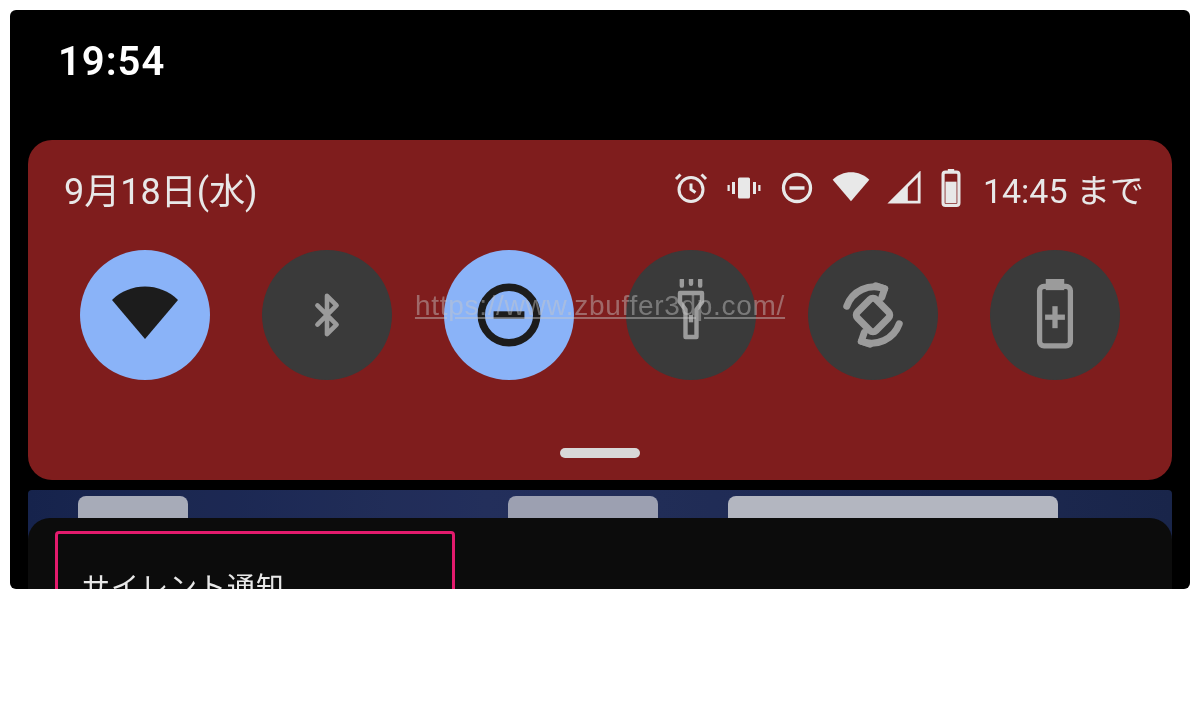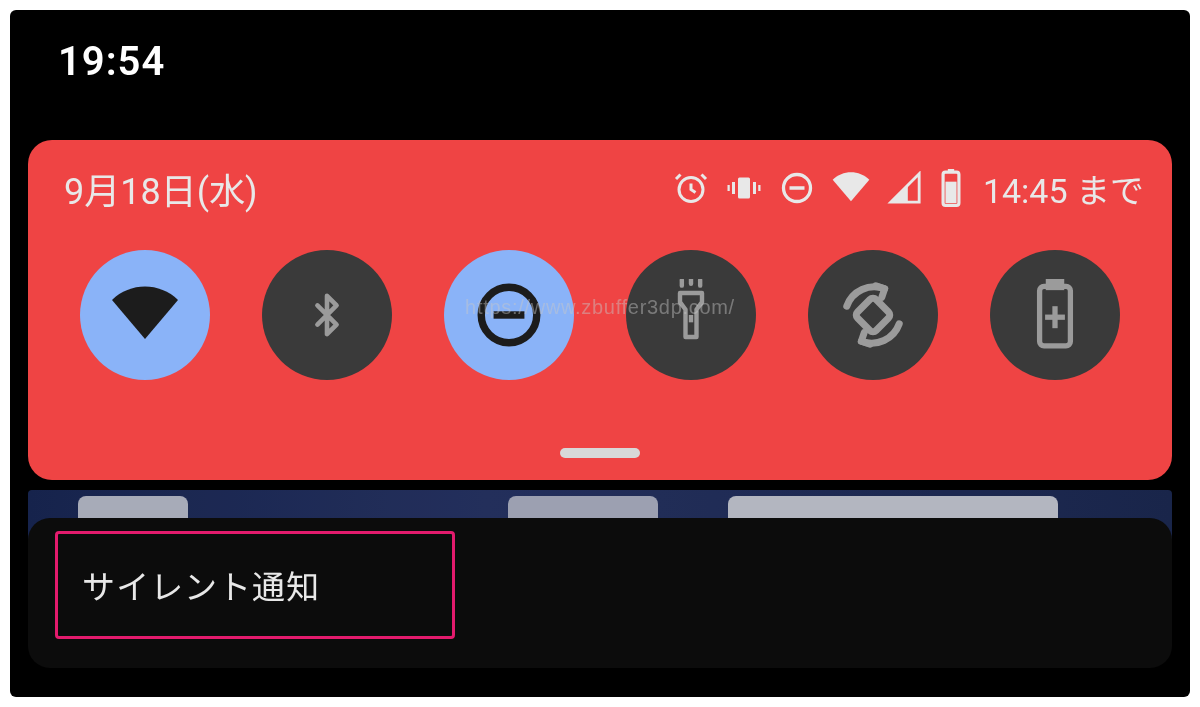--- a/index.html
+++ b/index.html
@@ -8,41 +8,41 @@
     width: 1200px;
     height: 707px;
     background: #fff;
     overflow: hidden;
     font-family: "Roboto", "Noto Sans JP", "Hiragino Kaku Gothic ProN", sans-serif;
   }
   .viewport {
     position: relative;
     margin: 10px;
     width: 1180px;
-    height: 687px;
+    height: 579px;
     background: #000;
     border-radius: 6px;
     overflow: hidden;
     color: #fff;
   }
   .clock {
     position: absolute;
     top: 28px;
     left: 48px;
     font-size: 40px;
     font-weight: 600;
     letter-spacing: 1px;
   }
   .qs-panel {
     position: absolute;
     left: 18px;
     right: 18px;
     top: 130px;
     height: 340px;
-    background: #ef4444;
+    background: #7f1d1d;
     border-radius: 24px;
   }
   .qs-header {
     position: absolute;
     top: 22px;
     left: 36px;
     right: 28px;
     display: flex;
     align-items: center;
     justify-content: space-between;
@@ -127,35 +127,36 @@
     left: 27px;
     top: 13px;
     width: 400px;
     height: 108px;
     border: 3px solid #e31b6d;
     border-radius: 4px;
     display: flex;
     align-items: center;
     padding-left: 24px;
     box-sizing: border-box;
-    font-size: 33px;
+    font-size: 28px;
     color: #e8e8e8;
     letter-spacing: 1px;
   }
   .watermark {
     position: absolute;
-    top: 286px;
+    top: 280px;
     left: 50%;
     transform: translateX(-50%);
     color: rgba(200,200,200,0.45);
-    font-size: 20px;
+    font-size: 28px;
     font-family: Arial, sans-serif;
     letter-spacing: 0.7px;
     pointer-events: none;
     white-space: nowrap;
+    text-decoration: underline;
   }
 </style>
 </head>
 <body>
 
 <div class="viewport">
 
   <div class="clock">19:54</div>
 
   <div class="qs-panel">

